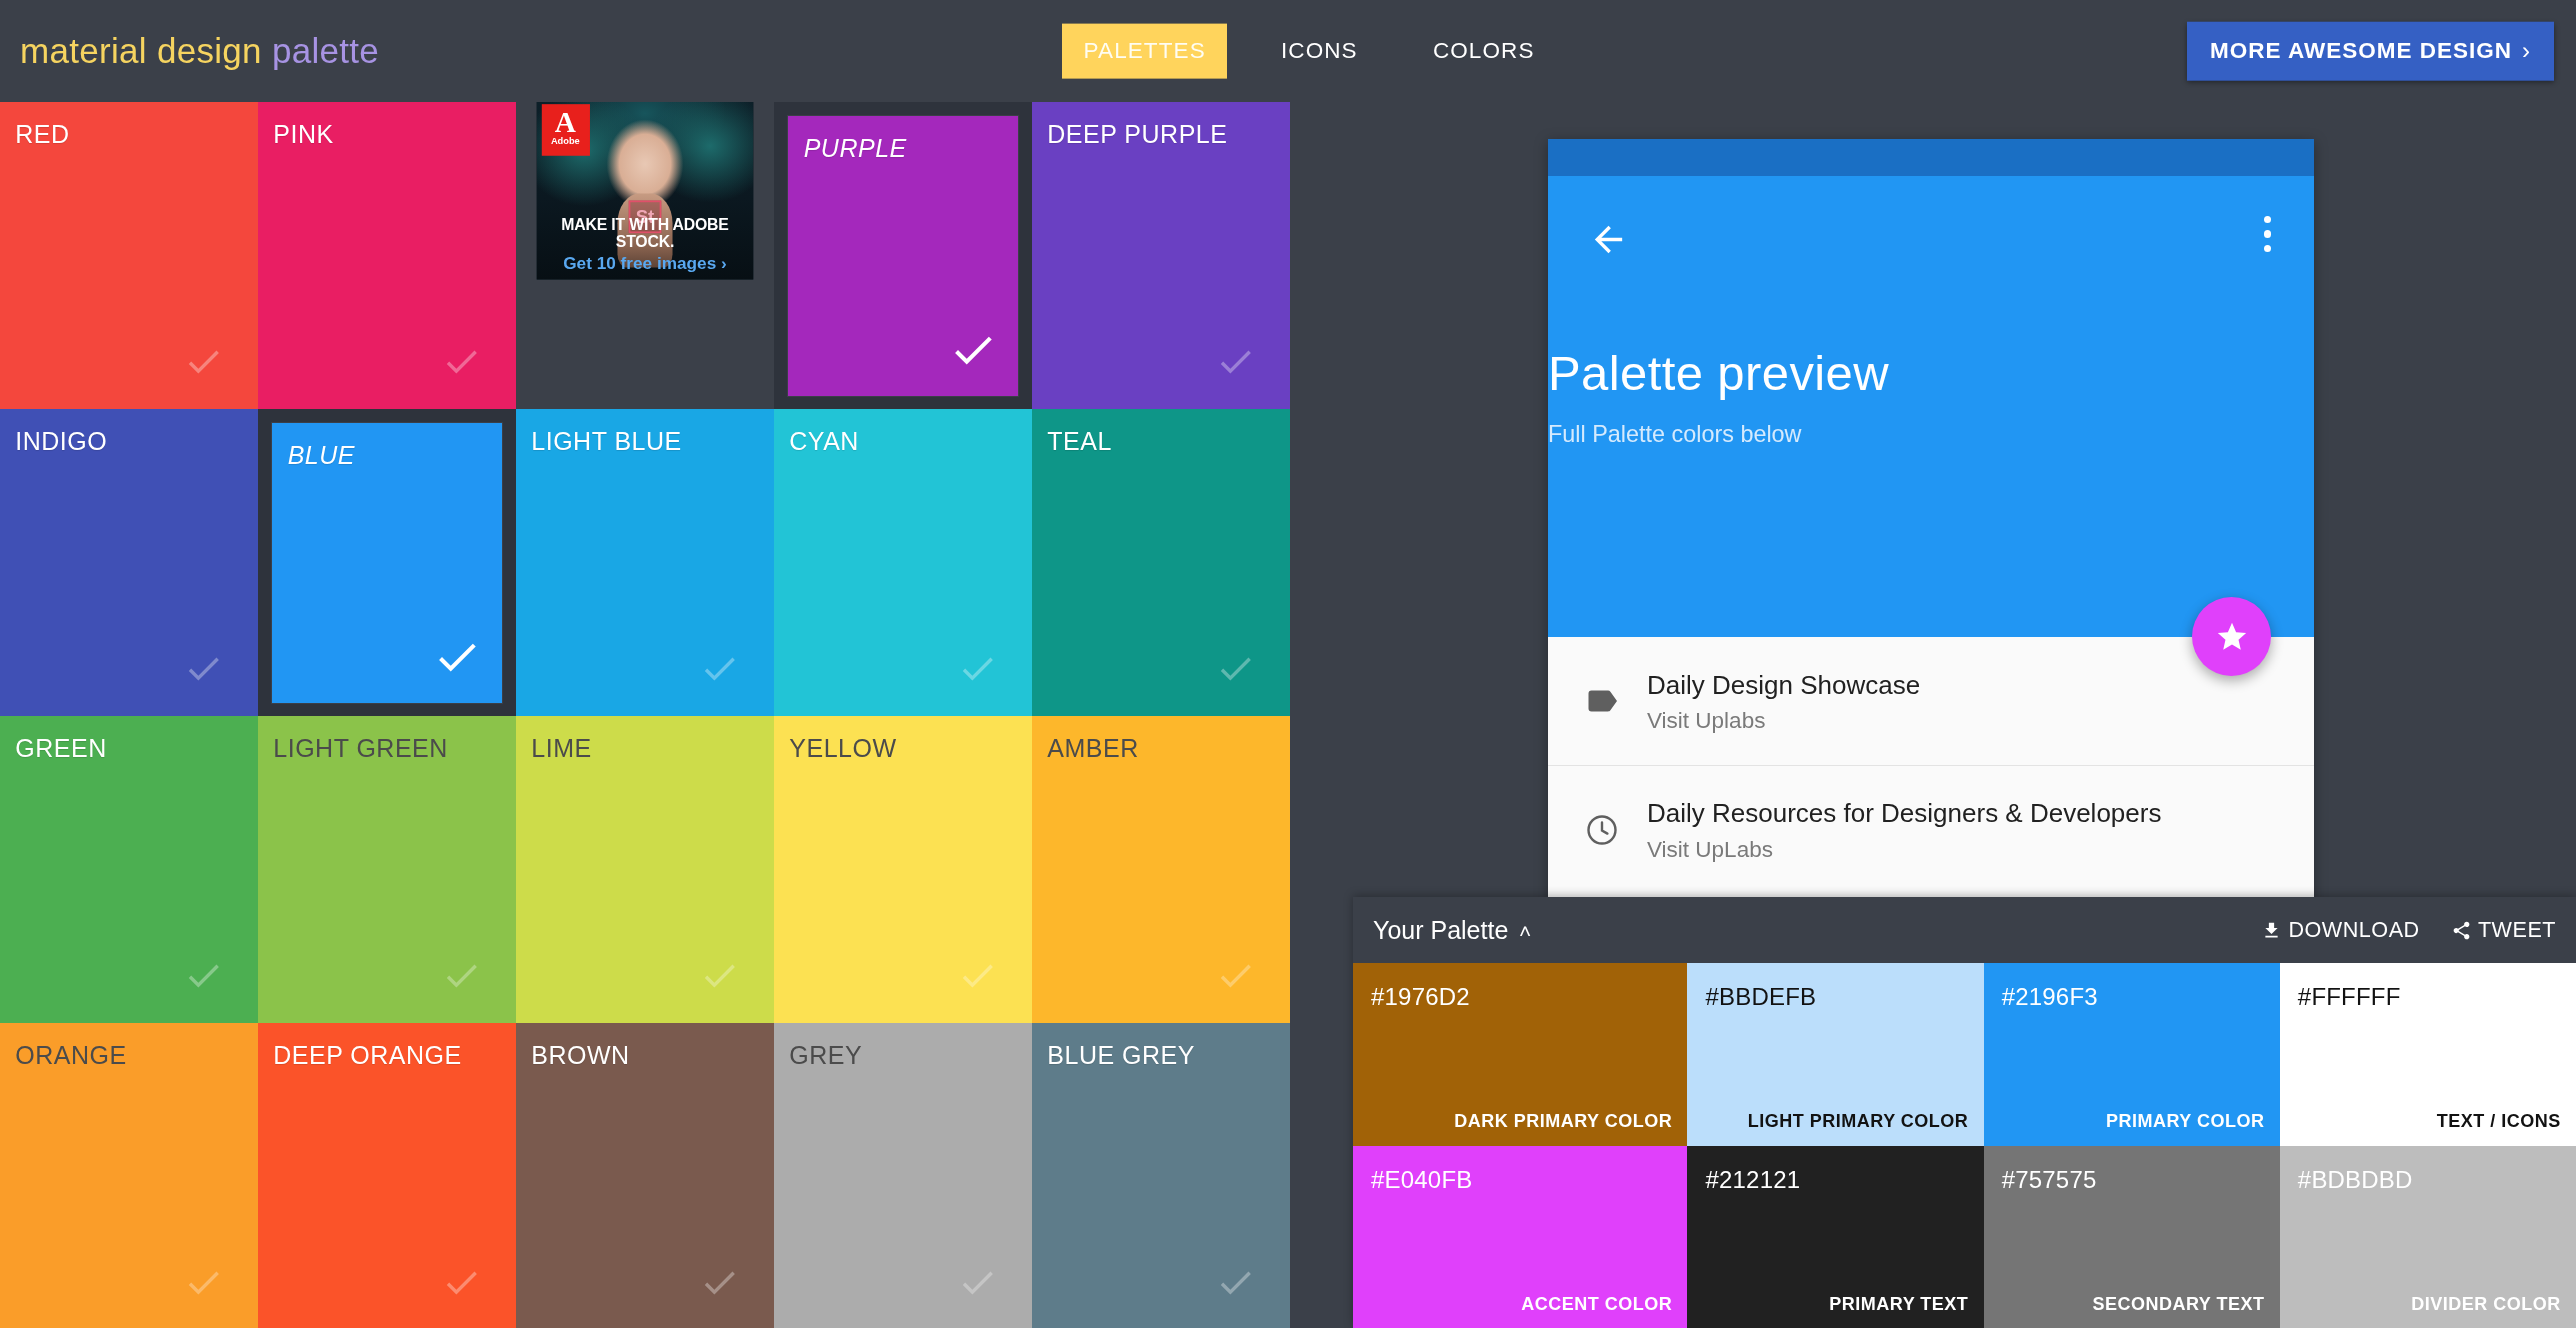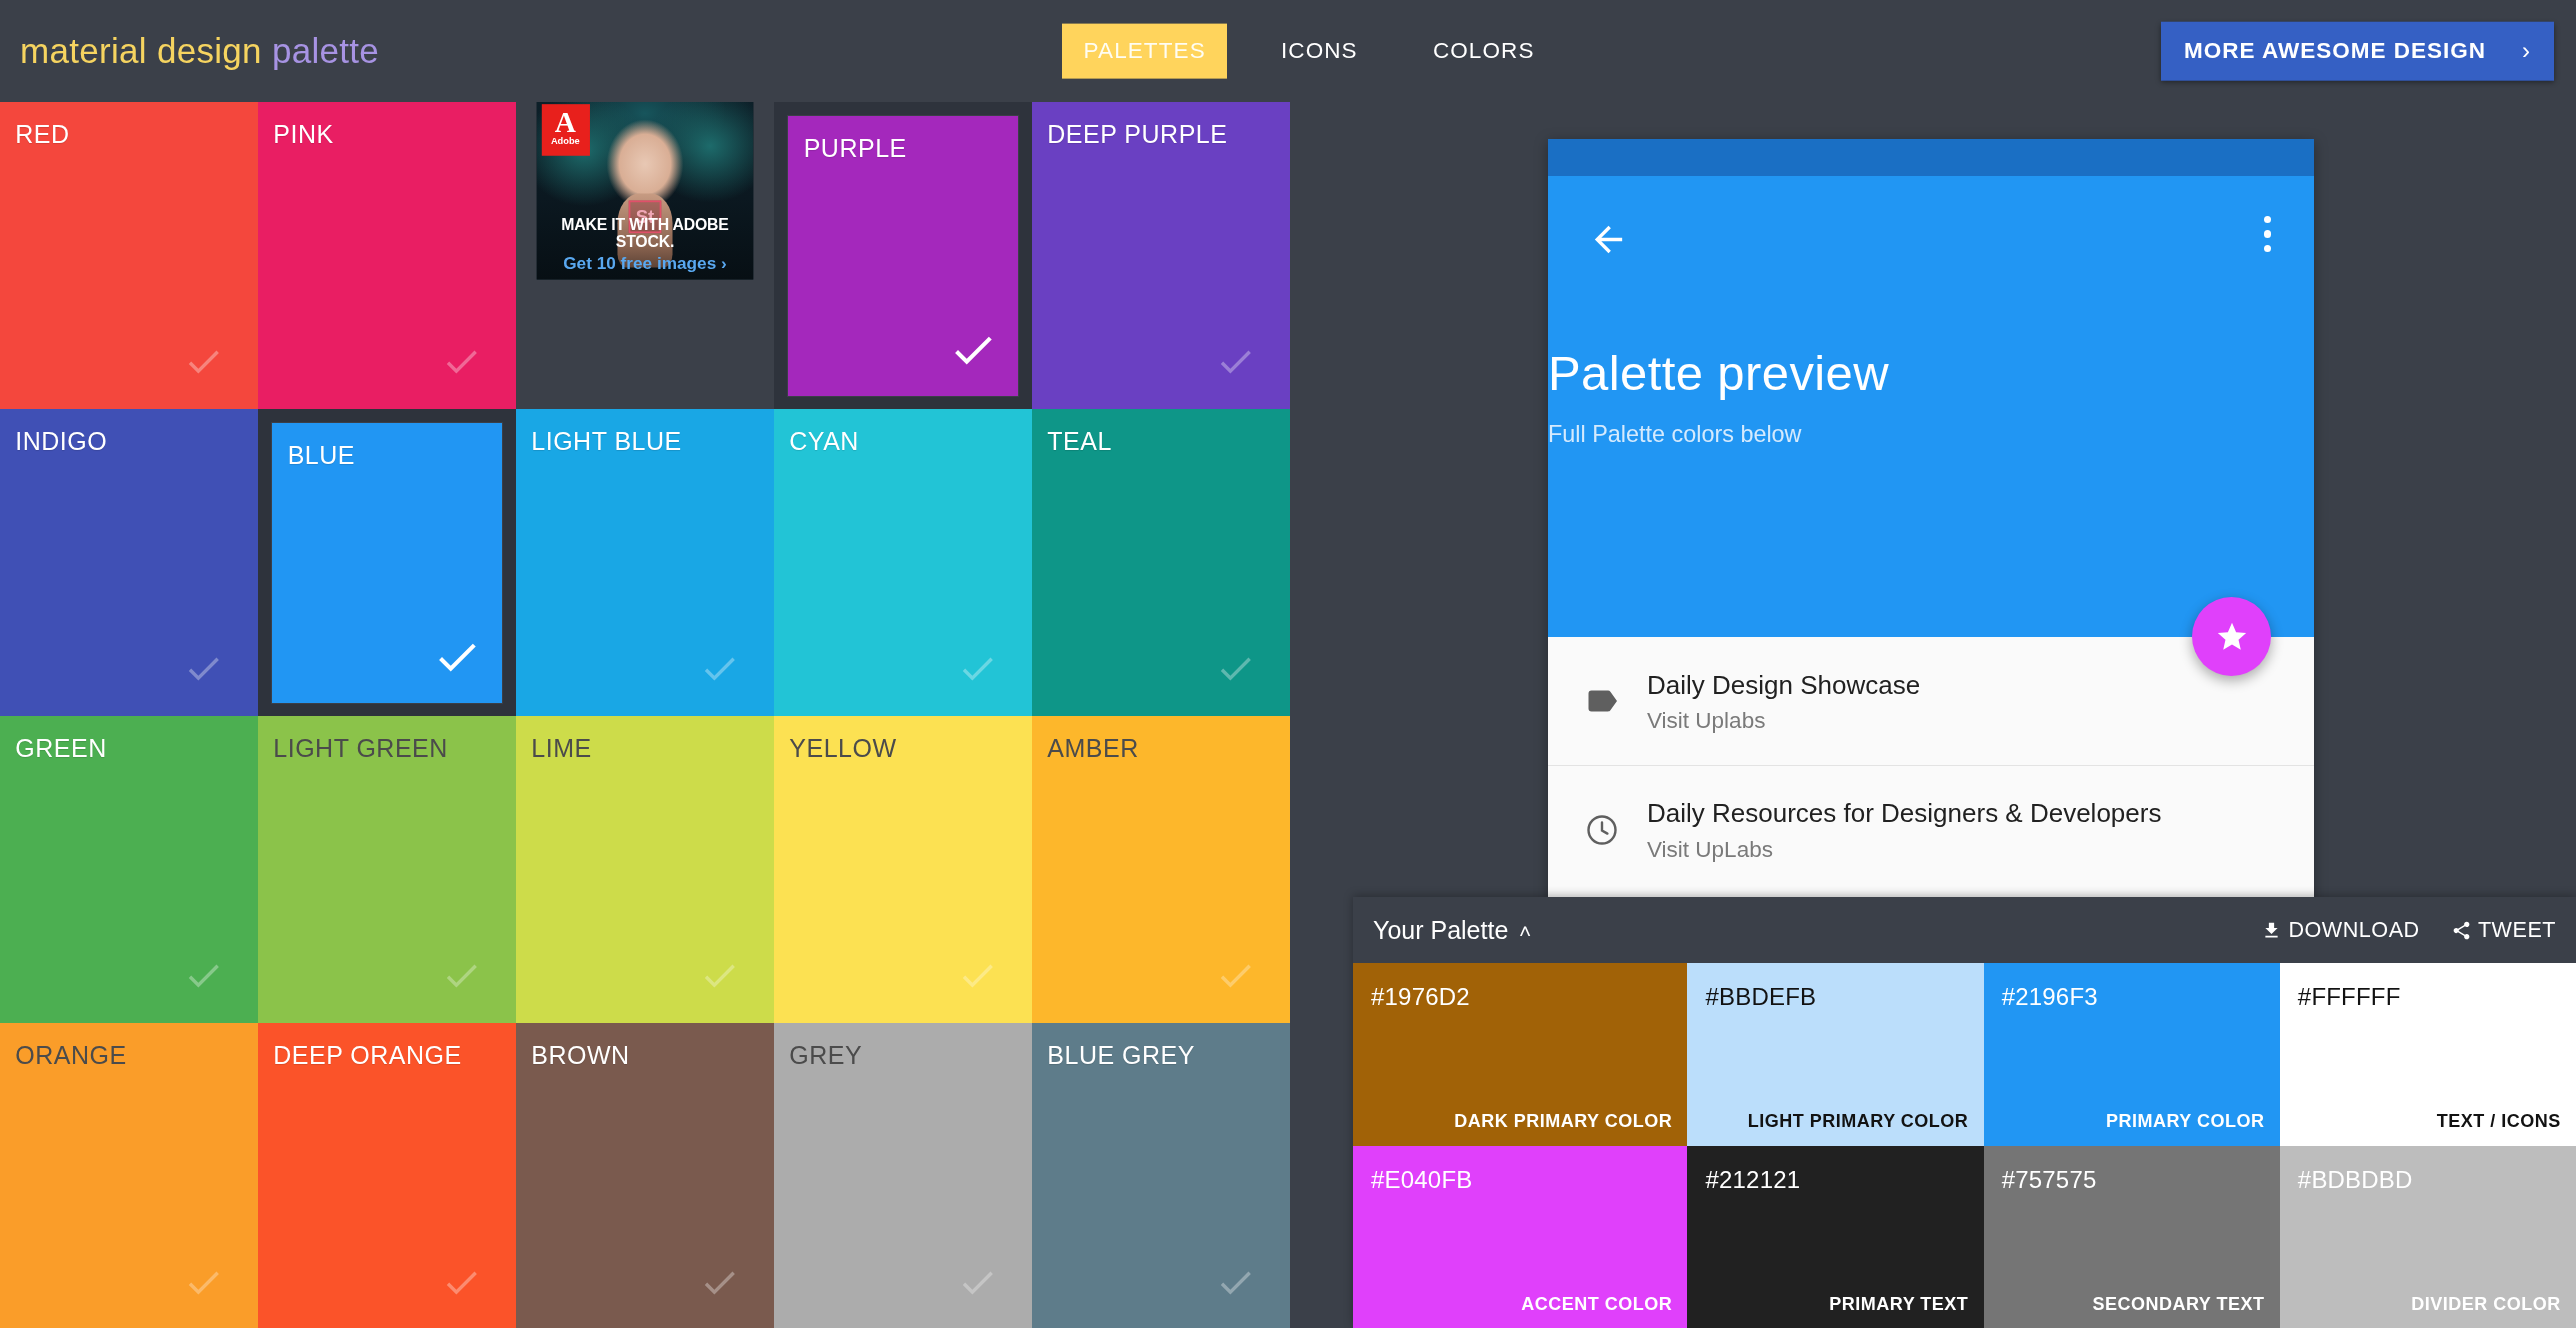--- a/index.html
+++ b/index.html
@@ -30,21 +30,21 @@
     font-size: 22.5px; letter-spacing: 1.1px; color: #ffffff;
     padding: 14.4px 21.6px; white-space: nowrap; cursor: pointer;
   }
   .nav .tab.active { background: #ffd45c; color: #fffdf3; }
   .nav .gap { width: 32px; }
 
   .cta {
     position: absolute; right: 21.6px; top: 50%; transform: translateY(-50%);
     background: #3560c4; color: #fff;
     font-size: 22.5px; font-weight: bold; letter-spacing: 1px;
-    padding: 15.3px 23.4px; display: flex; align-items: center; gap: 36px;
+    padding: 15.3px 23.4px; display: flex; align-items: center; gap: 10px;
     box-shadow: 0 1.8px 5.4px rgba(0,0,0,.45); cursor: pointer; white-space: nowrap;
   }
   .cta .chev { font-size: 24px; font-weight: normal; }
 
   
   .grid {
     position: absolute; left: 0; top: 102px; width: 1289px; height: 1227px;
     display: grid;
     grid-template-columns: repeat(5, 258px);
     grid-template-rows: repeat(4, 307px);
@@ -61,20 +61,21 @@
     position: absolute; right: 34px; bottom: 27px;
     width: 41px; height: 41px; opacity: .33;
   }
   .tile .check svg { width: 100%; height: 100%; display: block; }
 
   
   .tile.selected { background: #2e333c; padding: 14.4px 14.4px 12.6px 14.4px; }
   .tile.selected .inner {
     position: relative; width: 100%; height: 100%;
     box-shadow: 0 0 0 0.9px rgba(255,255,255,.07);
+    font-style: italic;
   }
   .tile.selected .tlabel { left: 30px; top: 32px; }
   .tile.selected .check { opacity: 1; right: 34px; bottom: 40px; width: 50px; height: 50px; }
 
   
   .tile.ad { background: #3b4049; display: flex; align-items: flex-start; justify-content: center; }
   .adbox {
     position: relative; margin-top: -2.7px; width: 126px; height: 105px;
     transform: scale(1.72); transform-origin: top center;
     background: #0d1a22; overflow: hidden;

